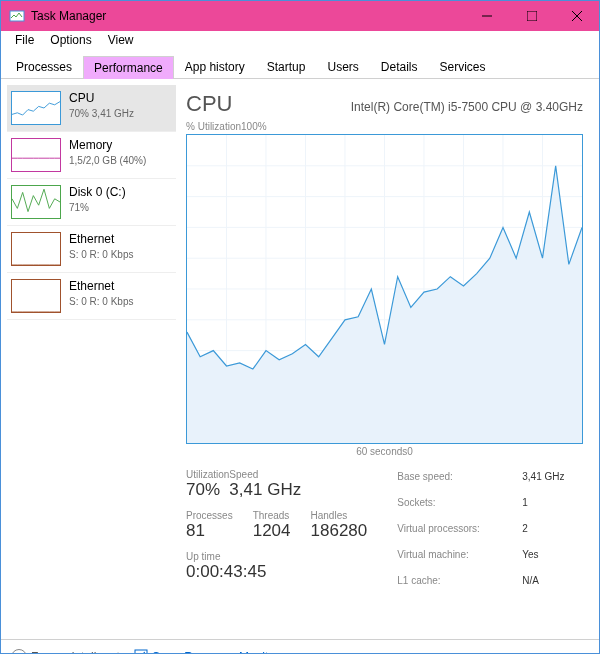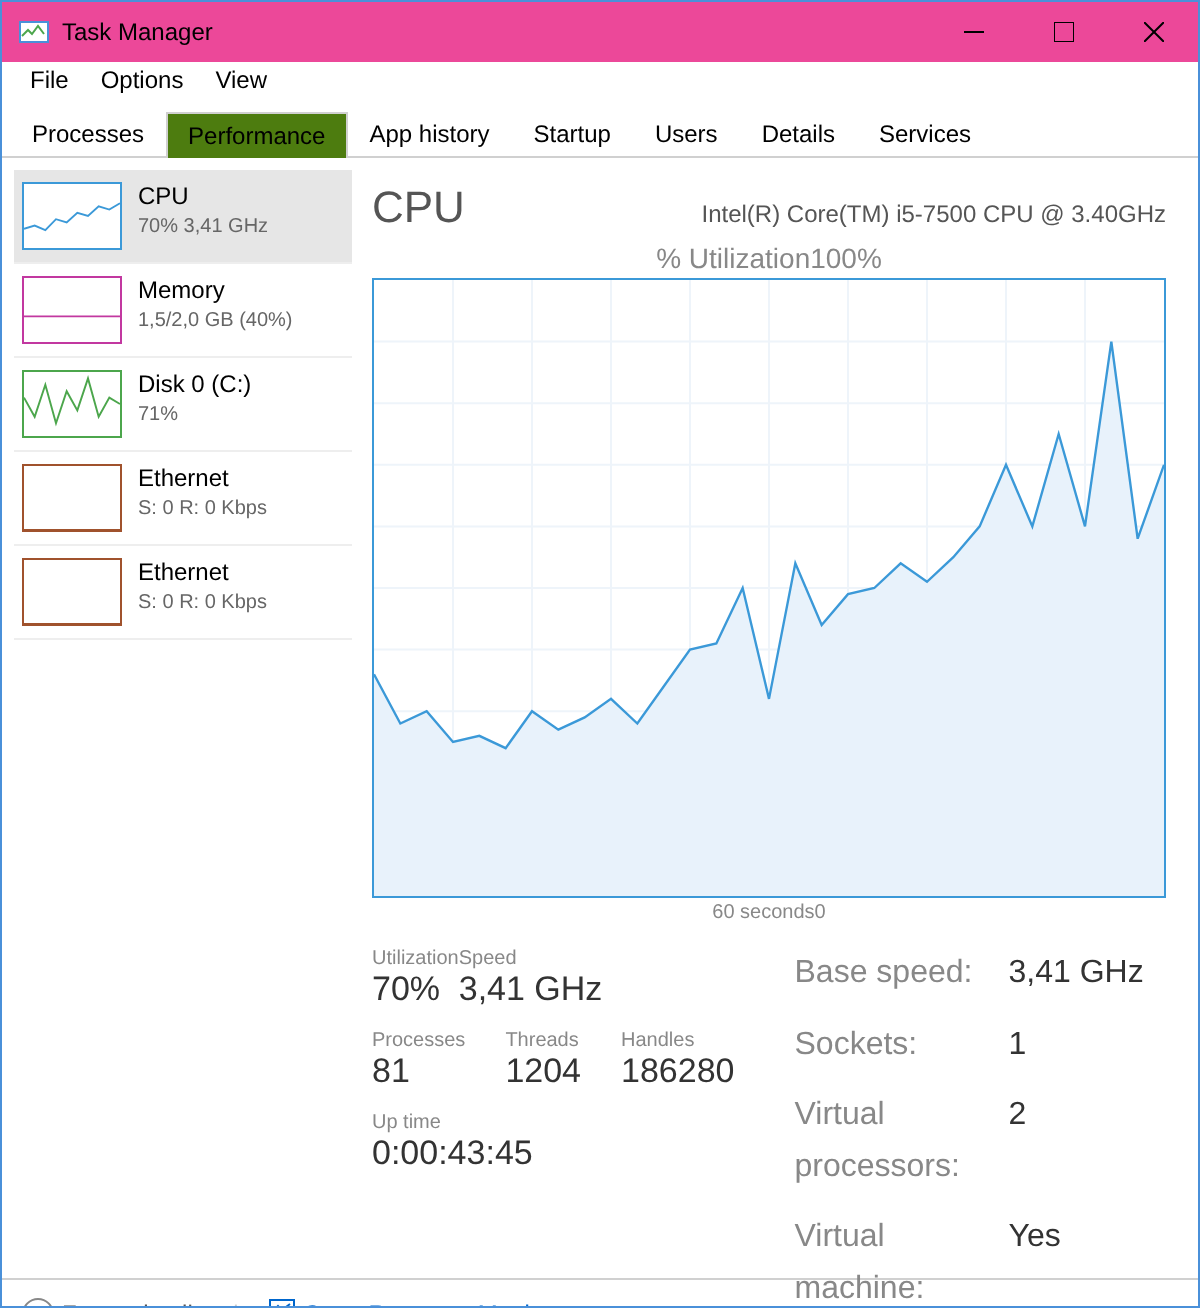--- a/index.html
+++ b/index.html
@@ -6,45 +6,45 @@
 body { background: #fff; width: 600px; height: 654px; overflow: hidden; border: 1px solid #4a90d9; }
 .titlebar { height: 30px; display: flex; align-items: center; padding: 0 0 0 8px; background: #ec4899; }
 .titlebar-icon { width: 16px; height: 16px; margin-right: 6px; display:flex; align-items:center; justify-content:center; }
 .titlebar-title { font-size: 12px; flex: 1; }
 .win-controls { display: flex; }
 .win-btn { width: 45px; height: 30px; display: flex; align-items: center; justify-content: center; font-size: 10px; }
 .menubar { height: 20px; display: flex; padding: 0 6px; font-size: 12px; }
 .menu-item { padding: 2px 8px; }
 .tabbar { display: flex; border-bottom: 1px solid #d0d0d0; padding: 4px 4px 0 4px; font-size: 12px; }
 .tab { padding: 4px 10px; border: 1px solid transparent; border-bottom: none; }
-.tab.active { border-color: #d0d0d0; background: #4d7c0f; position: relative; top: 1px; }
+.tab.active { border-color: #d0d0d0; background: #f0abfc; position: relative; top: 1px; }
 .content { display: flex; height: 560px; }
 .sidebar { width: 175px; padding: 6px 0 6px 6px; }
 .side-item { display: flex; padding: 6px 4px; border-bottom: 1px solid #eee; }
 .side-item.active { background: #e6e6e6; }
 .mini-chart { width: 50px; height: 34px; border: 1px solid; margin-right: 8px; position: relative; background: #fff; }
 .mini-chart.cpu { border-color: #3b99d8; }
 .mini-chart.mem { border-color: #c238a0; }
 .mini-chart.disk { border-color: #4ca64c; }
 .mini-chart.eth { border-color: #a0522d; }
 .side-text { font-size: 11px; line-height: 1.3; }
 .side-title { font-size: 12px; color: #000; }
 .side-sub { color: #666; font-size: 10px; }
 .main { flex: 1; padding: 12px 16px 6px 10px; }
 .main-header { display: flex; align-items: baseline; justify-content: space-between; margin-bottom: 4px; }
 .main-title { font-size: 22px; font-weight: 400; color: #555; }
 .main-sub { font-size: 12px; color: #555; }
-.chart-labels { display: flex; justify-content: center; font-size: 14px; color: #888; margin-bottom: 2px; }
+.chart-labels { display: flex; justify-content: flex-start; font-size: 10px; color: #888; margin-bottom: 2px; }
 .big-chart { width: 100%; height: 310px; border: 1px solid #3b99d8; position: relative; background: #fff; }
 .chart-bottom-labels { display: flex; justify-content: center; font-size: 10px; color: #888; margin-top: 2px; margin-bottom: 12px; }
 .stats { display: flex; gap: 30px; font-size: 11px; }
 .stat-col { display: flex; flex-direction: column; gap: 10px; }
 .stat-block .lbl { color: #888; font-size: 10px; }
 .stat-block .val { font-size: 17px; color: #333; }
-.kv-row { display: flex; gap: 7px; font-size: 16px; line-height: 1.6; }
+.kv-row { display: flex; gap: 25px; font-size: 10px; line-height: 1.6; }
 .kv-row .k { color: #888; width: 100px; }
 .kv-row .v { color: #333; }
 .footer { height: 34px; border-top: 1px solid #d0d0d0; display: flex; align-items: center; padding: 0 10px; font-size: 12px; gap: 14px; }
 .footer-link { color: #555; display: flex; align-items: center; gap: 4px; }
 .footer-link.blue { color: #0066cc; }
 .circle-icon { width: 16px; height: 16px; border: 1px solid #888; border-radius: 50%; display: flex; align-items: center; justify-content: center; font-size: 10px; }
 .sep { color: #ccc; }
 svg.chart-svg { position: absolute; top: 0; left: 0; width: 100%; height: 100%; }
 </style>
 </head>

